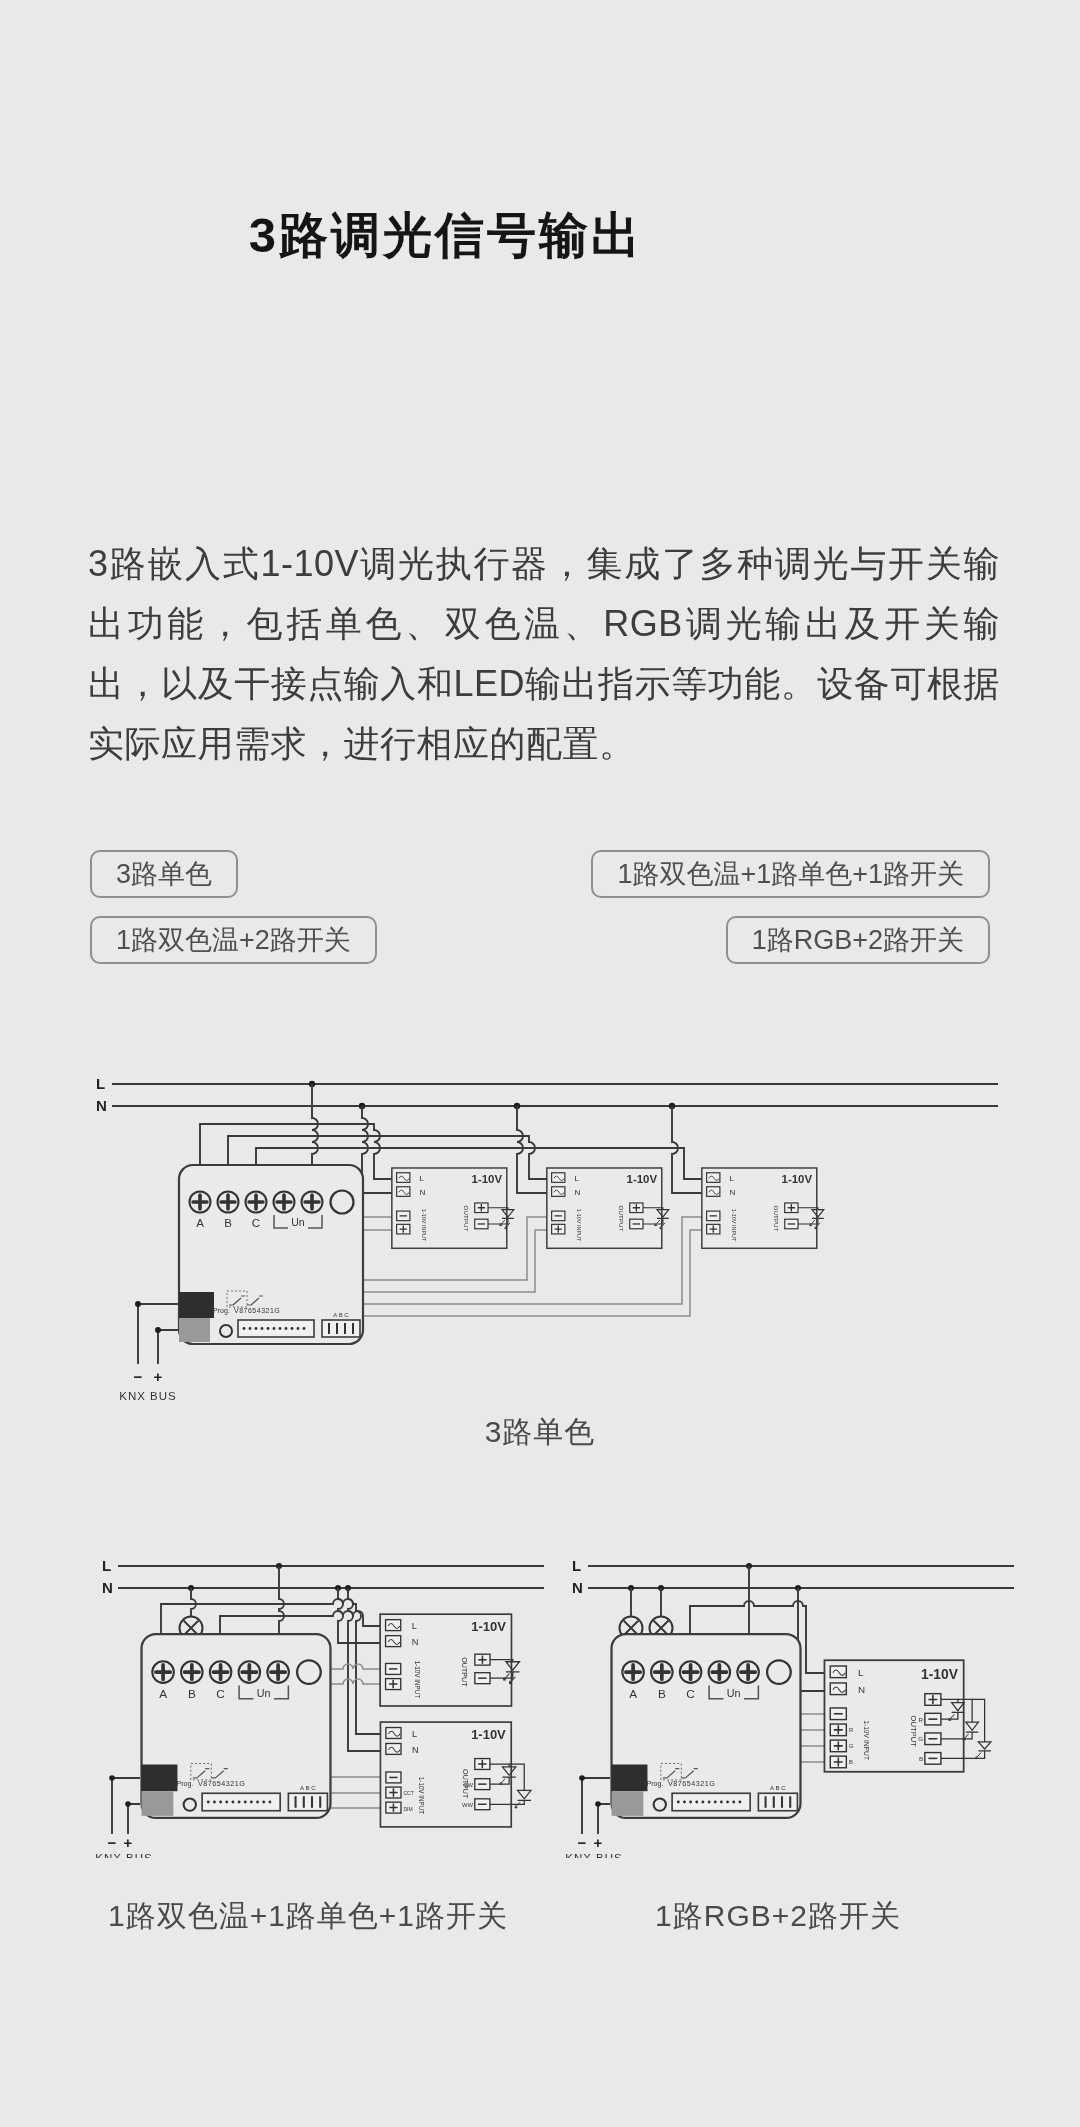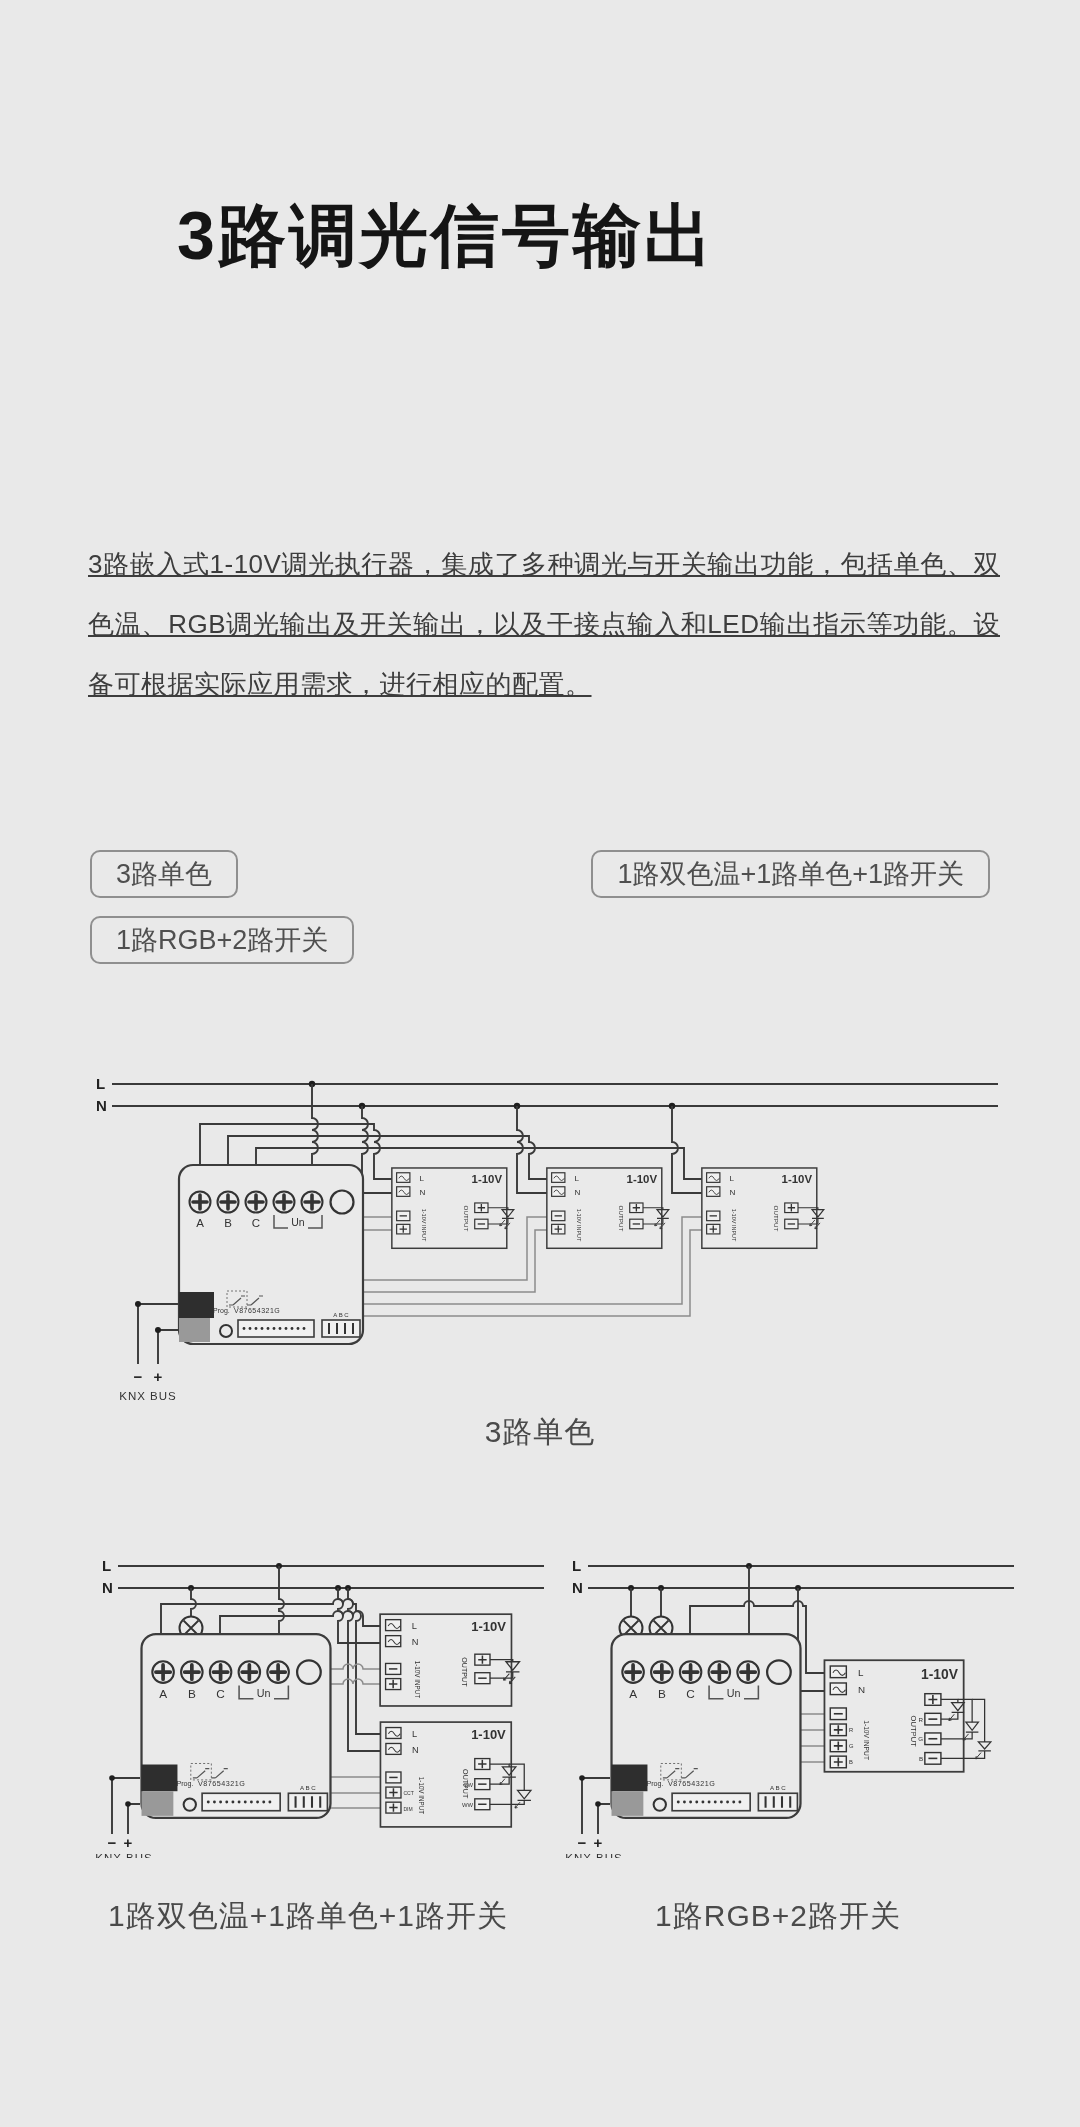--- a/index.html
+++ b/index.html
@@ -1,21 +1,21 @@
 <!DOCTYPE html>
 <html><head>
 <meta charset="utf-8">
 <style>
   html,body{margin:0;padding:0;}
   body{width:1080px;height:2127px;background:#e9e9e9;font-family:"Liberation Sans",sans-serif;}
   .page{position:relative;width:1080px;height:2127px;background:#e9e9e9;overflow:hidden;}
   .title{position:absolute;top:175px;left:0;width:892px;text-align:center;
-         font-size:68px;font-weight:900;color:#151515;letter-spacing:3px;line-height:121px;}
-  .intro{position:absolute;top:534px;left:88px;width:912px;font-size:26px;line-height:60px;
-         color:#3d3d3d;letter-spacing:0.5px;text-align:justify;text-decoration:underline;}
+         font-size:49px;font-weight:900;color:#151515;letter-spacing:3px;line-height:121px;}
+  .intro{position:absolute;top:534px;left:88px;width:912px;font-size:36px;line-height:60px;
+         color:#3d3d3d;letter-spacing:0.5px;text-align:justify;}
   .tags{position:absolute;left:90px;width:900px;display:flex;justify-content:space-between;}
   .tags.r1{top:850px;}
   .tags.r2{top:916px;}
   .pill{border:2px solid #8f8f8f;border-radius:10px;padding:5px 24px;font-size:27px;
         color:#4f4f4f;white-space:nowrap;background:transparent;line-height:34px;}
   .caption{position:absolute;text-align:center;font-size:30px;color:#4a4a4a;letter-spacing:1px;}
   #cap1{top:1412px;left:0;width:1080px;}
   #cap2{top:1896px;left:78px;width:460px;}
   #cap3{top:1896px;left:548px;width:460px;}
   svg{font-family:"Liberation Sans",sans-serif;}
@@ -41,20 +41,21 @@
     <div>3路调光信号输出</div>
   </div>
 
   <div class="intro">3路嵌入式1-10V调光执行器，集成了多种调光与开关输出功能，包括单色、双色温、RGB调光输出及开关输出，以及干接点输入和LED输出指示等功能。设备可根据实际应用需求，进行相应的配置。</div>
 
   <div class="tags r1">
     <span class="pill">3路单色</span>
     <span class="pill">1路双色温+1路单色+1路开关</span>
   </div>
   <div class="tags r2">
+    <span class="pill">1路双色温+2路开关</span>
     <span class="pill">1路RGB+2路开关</span>
   </div>
 
   <svg width="0" height="0" style="position:absolute" aria-hidden="true">
     <defs>
       <symbol id="sym-screw" viewBox="0 0 24 24">
         <g>
           <circle cx="12" cy="12" r="10.5" fill="#eaeaea" stroke="#333" stroke-width="2"></circle>
           <path d="M12 5 V19 M5 12 H19" stroke="#333" stroke-width="3.6" stroke-linecap="round" fill="none"></path>
         </g>

